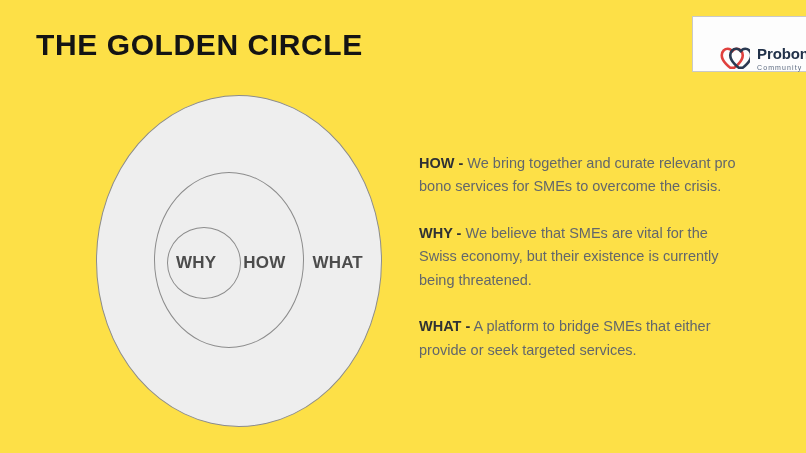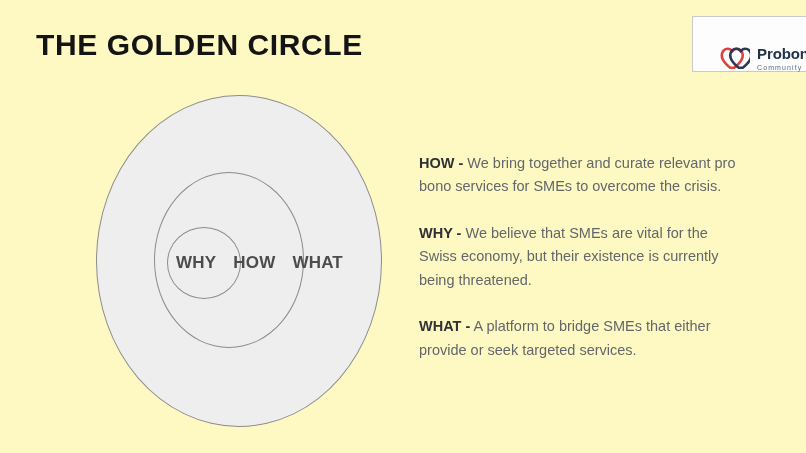--- a/index.html
+++ b/index.html
@@ -12,21 +12,21 @@
     height: 453px;
     background: #ffffff;
     font-family: "Liberation Sans", "DejaVu Sans", sans-serif;
     overflow: hidden;
     position: relative;
   }
 
   .slide {
     position: absolute;
     inset: 0;
-    background: #fef9c3;
+    background: #fde047;
   }
 
   
   .slide-title {
     position: absolute;
     left: 36px;
     top: 28px;
     font-size: 30px;
     font-weight: bold;
     letter-spacing: 0.6px;
@@ -115,21 +115,21 @@
     position: absolute;
     left: 0;
     top: 152px;
     width: 286px;
     height: 32px;
     display: flex;
     align-items: center;
     justify-content: flex-start;
     padding-left: 80px;
     box-sizing: border-box;
-    gap: 17px;
+    gap: 27px;
   }
   .ring-label {
     font-size: 17px;
     font-weight: bold;
     color: #4c4c4c;
     letter-spacing: 0.2px;
     white-space: nowrap;
   }
 
   

